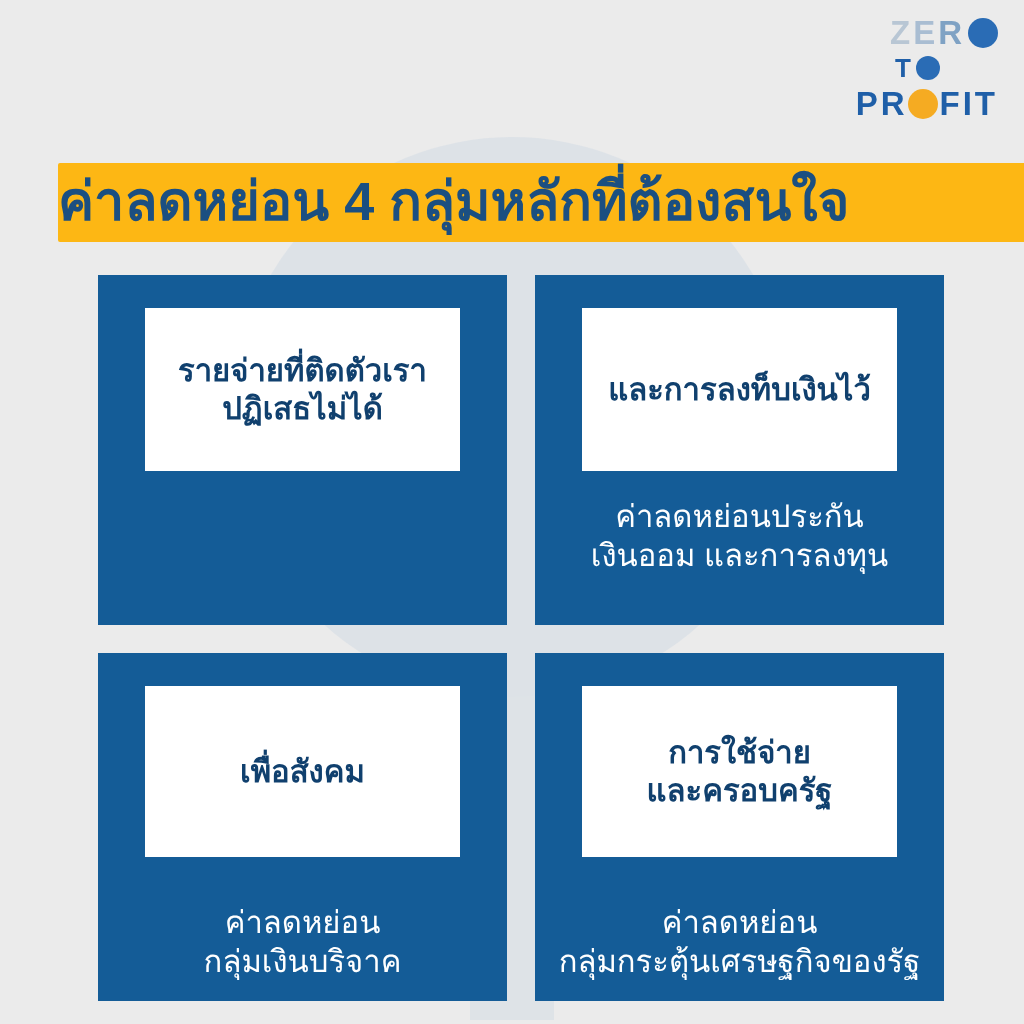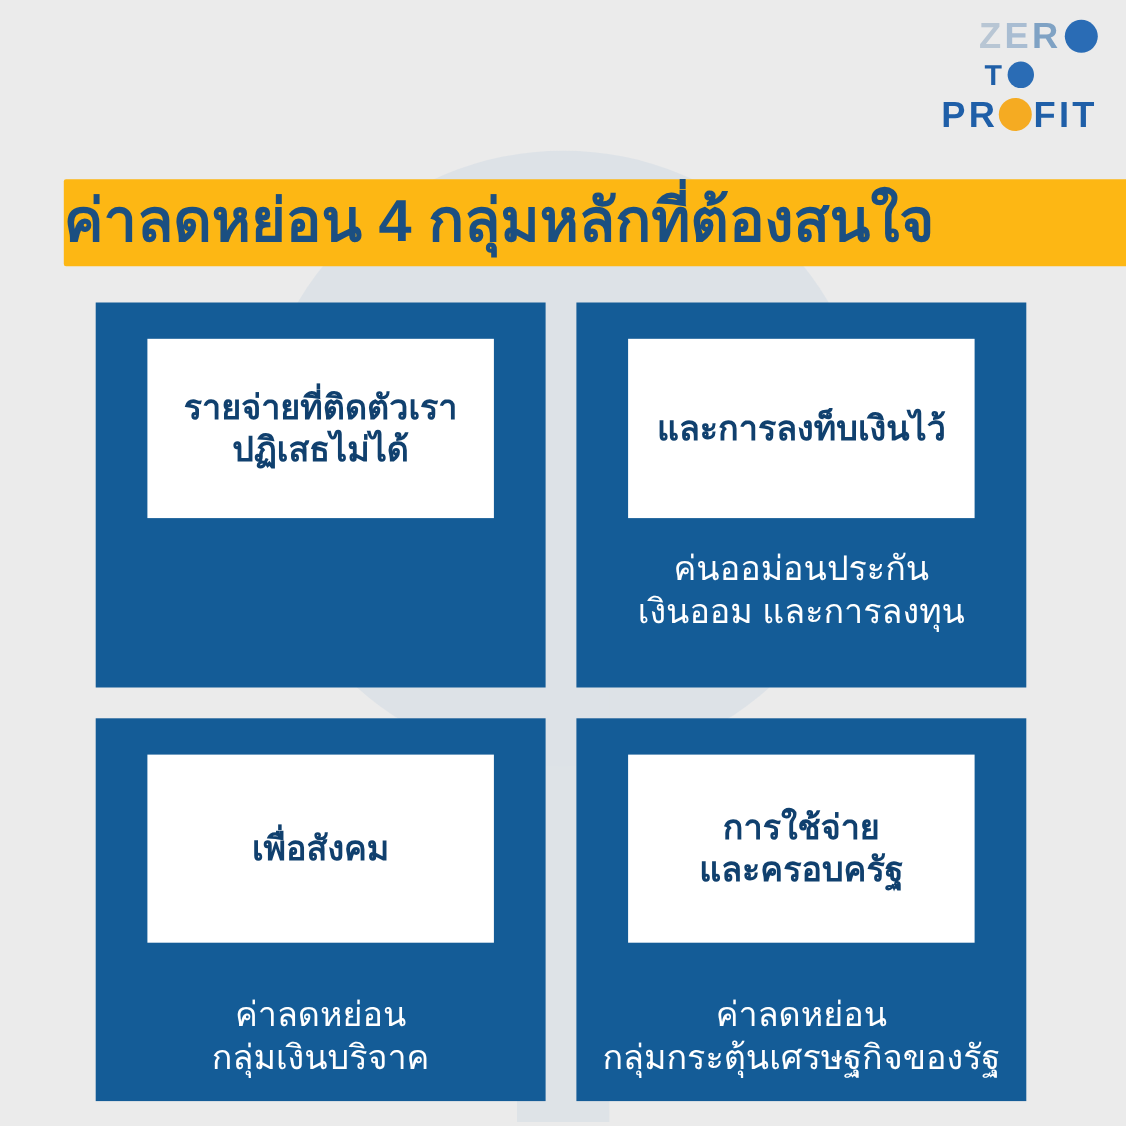--- a/index.html
+++ b/index.html
@@ -124,21 +124,21 @@
     font-weight: bold;
     letter-spacing: 0px;
     line-height: 1;
     white-space: nowrap;
     transform: translateY(-2px);
   }
 
   
   .grid {
     position: absolute;
-    left: 87px;
+    left: 98px;
     top: 275px;
     width: 680px;
     height: 723px;
     display: grid;
     grid-template-columns: 409px 409px;
     grid-template-rows: 350px 348px;
     column-gap: 32px;
     row-gap: 25px;
     z-index: 4;
     gap: 28px;
@@ -223,21 +223,21 @@
       <div class="card-plate">
         <div class="card-plate-text">รายจ่ายที่ติดตัวเรา
 ปฏิเสธไม่ได้</div>
       </div>
     </div>
 
     <div class="card row-1">
       <div class="card-plate">
         <div class="card-plate-text">และการลงท็บเงินไว้</div>
       </div>
-      <div class="card-caption">ค่นออม่อนประกัน
+      <div class="card-caption">ค่าลดหย่อนประกัน
 เงินออม  และการลงทุน</div>
     </div>
 
     <div class="card row-2">
       <div class="card-plate">
         <div class="card-plate-text">เพื่อสังคม</div>
       </div>
       <div class="card-caption">ค่าลดหย่อน
 กลุ่มเงินบริจาค</div>
     </div>

